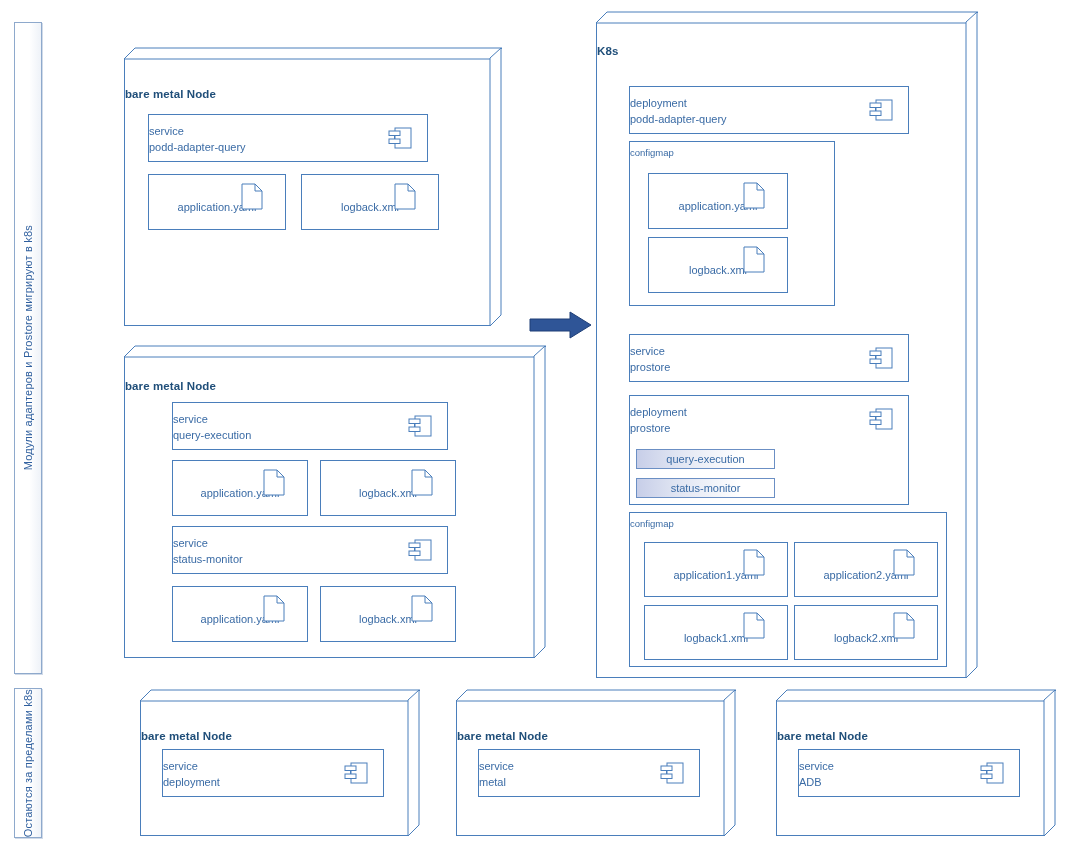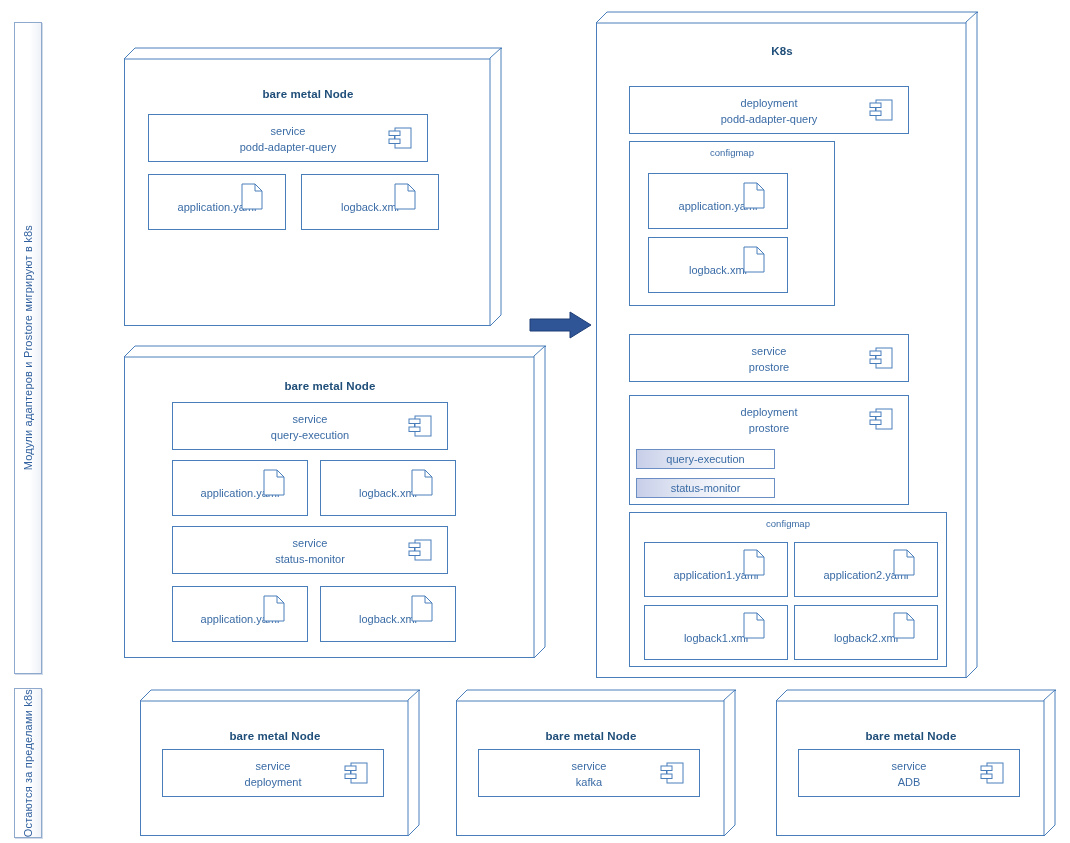--- a/index.html
+++ b/index.html
@@ -45,47 +45,46 @@
     pointer-events:none;
   }
   .node3d .right-face svg{display:block;width:100%;height:100%;overflow:visible;}
   .node3d .shadow{
     position:absolute;left:3px;top:13px;right:8px;bottom:-3px;
     background:rgba(150,175,210,.25);
     z-index:-1;
   }
   .node-title{
     position:absolute;left:1px;right:11px;
-    text-align:center;
     font-size:11.5px;font-weight:bold;color:#1f4e79;
     letter-spacing:.1px;
   }
 
   
   .group-box{
     position:absolute;
     border:1px solid #4a7ebb;
     background:#ffffff;
     box-sizing:border-box;
   }
   .group-title{
     position:absolute;left:0;right:0;top:5px;
-    text-align:center;font-size:9.5px;color:#3a6ba5;
+    text-align:left;font-size:9.5px;color:#3a6ba5;
   }
 
   
   .comp-box{
     position:absolute;
     border:1px solid #4a7ebb;
     background:#ffffff;
     box-sizing:border-box;
   }
   .comp-text{
     position:absolute;left:0;right:0;
-    text-align:center;font-size:11px;color:#3a6ba5;line-height:16px;
+    text-align:left;font-size:11px;color:#3a6ba5;line-height:16px;
   }
   .comp-text .l1{display:block;}
   .comp-text .l2{display:block;}
   .comp-icon{position:absolute;width:26px;height:24px;}
   .comp-icon svg{display:block;width:100%;height:100%;}
 
   
   .file-box{
     position:absolute;
     border:1px solid #4a7ebb;
@@ -443,21 +442,21 @@
     <div class="right-face">
       <svg viewBox="0 0 12 146" preserveAspectRatio="none">
         <path d="M0,10 L11,0 L11,135 L0,146 Z" fill="#ffffff" stroke="#4a7ebb" stroke-width="1"></path>
       </svg>
     </div>
     <div class="node-title" style="top:40px;">bare metal Node</div>
 
     <div class="comp-box" style="left:22px;top:59px;width:222px;height:48px;">
       <div class="comp-text" style="top:8px;">
         <span class="l1">service</span>
-        <span class="l2">kafka</span>
+        <span class="l2">metal</span>
       </div>
       <div class="comp-icon" style="right:14px;top:11px;">
         <svg viewBox="0 0 26 24">
           <rect x="8" y="2" width="16" height="20" fill="#ffffff" stroke="#4a7ebb" stroke-width="1"></rect>
           <rect x="2" y="5" width="11" height="4.5" fill="#ffffff" stroke="#4a7ebb" stroke-width="1"></rect>
           <rect x="2" y="13" width="11" height="4.5" fill="#ffffff" stroke="#4a7ebb" stroke-width="1"></rect>
           <line x1="7.5" y1="9.5" x2="7.5" y2="13" stroke="#4a7ebb" stroke-width="1"></line>
         </svg>
       </div>
     </div>

